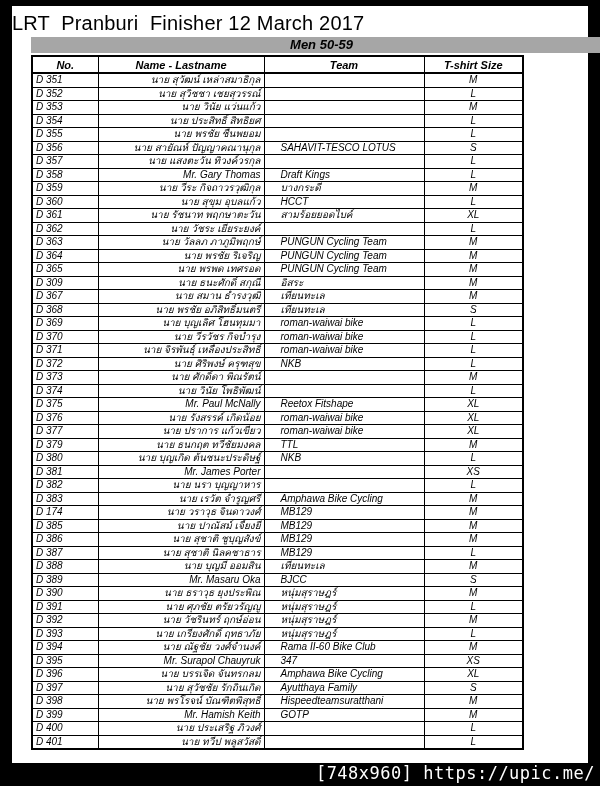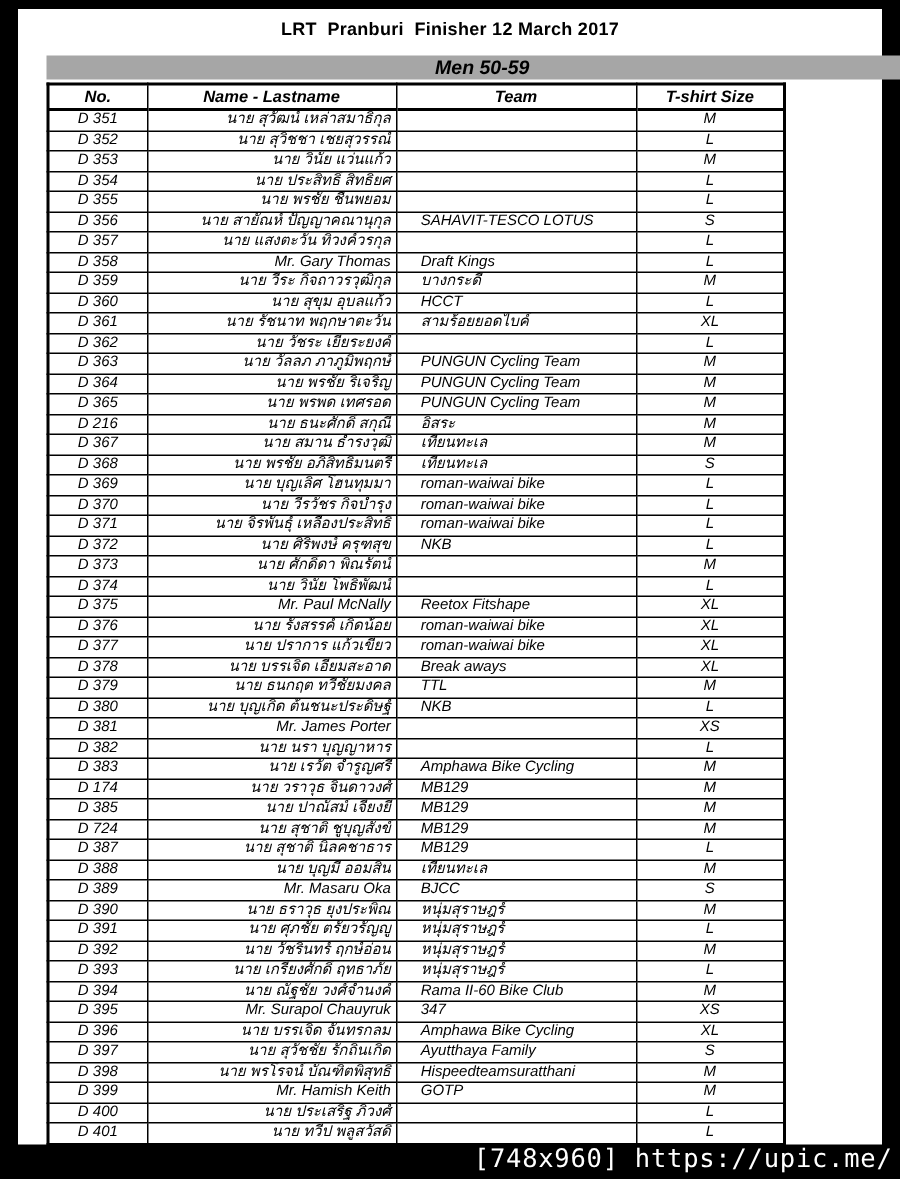--- a/index.html
+++ b/index.html
@@ -9,23 +9,22 @@
     position:relative;
     font-family:"Liberation Sans", "DejaVu Sans", sans-serif;
     overflow:hidden;
   }
   .page {
     position:absolute; left:12px; top:6px;
     width:576px; height:757px;
     background:#ffffff;
   }
   .title {
-    text-align:center;
-    font-weight:bold;
-    font-size:12px;
+    font-weight:normal;
+    font-size:20px;
     color:#000;
     padding-top:6px;
     white-space:pre;
     letter-spacing:0.2px;
   }
   .table-wrap {
     position:absolute; left:19px; top:31px; width:581px;font-style:italic;
   }
   .catbar {
     background:#a6a6a6;
@@ -57,21 +56,21 @@
   td {
     border:1px solid #000;
     font-size:10px;
     height:12.5px;
     line-height:12px;
     padding:0 3px;
     overflow:hidden;
     white-space:nowrap;
     color:#000;
   }
-  td.c-no   { text-align:center; }
+  td.c-no   { text-align:left; }
   td.c-name { text-align:right; }
   td.c-team { text-align:left;padding-left:16px; }
   td.c-size { text-align:center; }
   .watermark {
     position:absolute;
     right:5px; bottom:3px;
     color:#ffffff;
     font-size:17px;
     font-family:"DejaVu Sans Mono", monospace;
     letter-spacing:0.5px;
@@ -184,21 +183,21 @@
             <td class="c-team">PUNGUN Cycling Team</td>
             <td class="c-size">M</td>
           </tr>
           <tr>
             <td class="c-no">D 365</td>
             <td class="c-name">นาย พรพด เทศรอด</td>
             <td class="c-team">PUNGUN Cycling Team</td>
             <td class="c-size">M</td>
           </tr>
           <tr>
-            <td class="c-no">D 216</td>
+            <td class="c-no">D 309</td>
             <td class="c-name">นาย ธนะศักดิ์ สกุณี</td>
             <td class="c-team">อิสระ</td>
             <td class="c-size">M</td>
           </tr>
           <tr>
             <td class="c-no">D 367</td>
             <td class="c-name">นาย สมาน ธำรงวุฒิ</td>
             <td class="c-team">เทียนทะเล</td>
             <td class="c-size">M</td>
           </tr>
@@ -256,26 +255,20 @@
             <td class="c-team">roman-waiwai bike</td>
             <td class="c-size">XL</td>
           </tr>
           <tr>
             <td class="c-no">D 377</td>
             <td class="c-name">นาย ปราการ แก้วเขียว</td>
             <td class="c-team">roman-waiwai bike</td>
             <td class="c-size">XL</td>
           </tr>
           <tr>
-            <td class="c-no">D 378</td>
-            <td class="c-name">นาย บรรเจิด เอี่ยมสะอาด</td>
-            <td class="c-team">Break aways</td>
-            <td class="c-size">XL</td>
-          </tr>
-          <tr>
             <td class="c-no">D 379</td>
             <td class="c-name">นาย ธนกฤต ทวีชัยมงคล</td>
             <td class="c-team">TTL</td>
             <td class="c-size">M</td>
           </tr>
           <tr>
             <td class="c-no">D 380</td>
             <td class="c-name">นาย บุญเกิด ต้นชนะประดิษฐ์</td>
             <td class="c-team">NKB</td>
             <td class="c-size">L</td>
@@ -304,21 +297,21 @@
             <td class="c-team">MB129</td>
             <td class="c-size">M</td>
           </tr>
           <tr>
             <td class="c-no">D 385</td>
             <td class="c-name">นาย ปาณัสม์ เจี้ยงยี่</td>
             <td class="c-team">MB129</td>
             <td class="c-size">M</td>
           </tr>
           <tr>
-            <td class="c-no">D 724</td>
+            <td class="c-no">D 386</td>
             <td class="c-name">นาย สุชาติ ชูบุญสังข์</td>
             <td class="c-team">MB129</td>
             <td class="c-size">M</td>
           </tr>
           <tr>
             <td class="c-no">D 387</td>
             <td class="c-name">นาย สุชาติ นิลคชาธาร</td>
             <td class="c-team">MB129</td>
             <td class="c-size">L</td>
           </tr>

